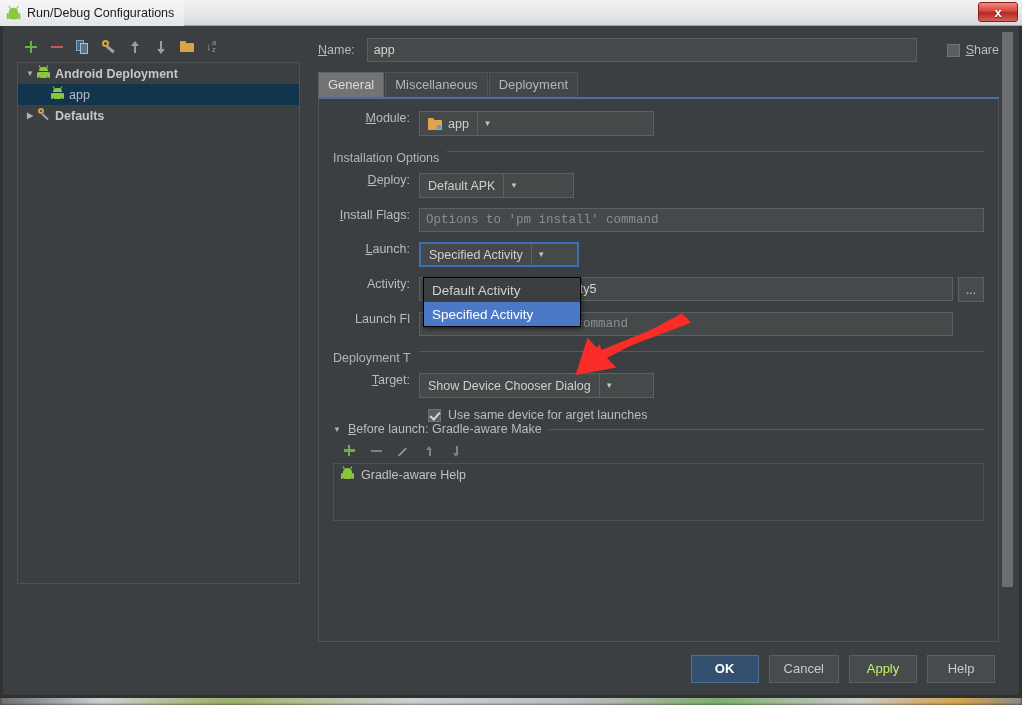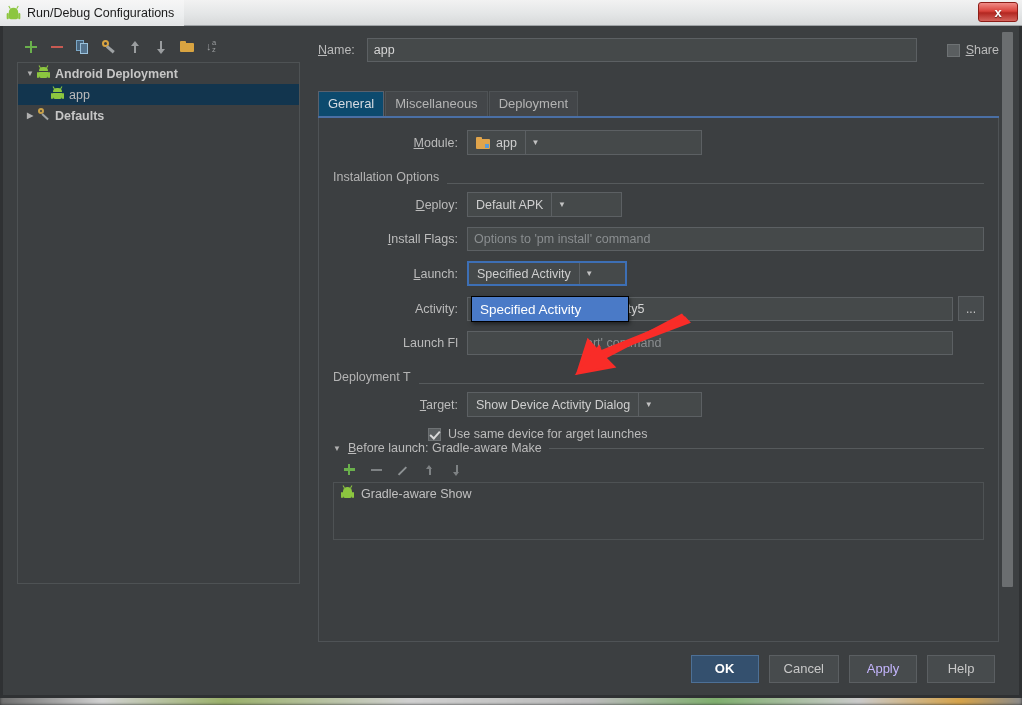--- a/index.html
+++ b/index.html
@@ -200,37 +200,36 @@
   .tabs { display: flex; align-items: flex-end; }
   .tab {
     font-size: 13px; color: #b4b4b4;
     padding: 4px 9px 5px 9px;
     background: #434649;
     border: 1px solid #4f5356; border-bottom: none;
     margin-right: 1px;
     cursor: pointer;
   }
   .tab.active {
-    background: #0c4a6e;
+    background: #737373;
     color: #d6dbe2;
     border-color: #59616e;
-    margin-top: 19px;
   }
   .tab-underline {
     height: 2px; background: #4a6fa5; width: 100%;
   }
   .tab-panel {
     border: 1px solid #4f5356; border-top: none;
     flex: 1;
     padding: 12px 14px 0 14px;
     position: relative;
     overflow: hidden;
   }
 
-  .field-row { display: flex; align-items: center; margin-bottom: 10px; margin-left: 48px; }
+  .field-row { display: flex; align-items: flex-start; margin-bottom: 10px; }
   .field-label {
     width: 86px; text-align: right; padding-right: 9px;
     color: #bbbbbb; font-size: 12.5px; flex: none;
   }
 
   .combo {
     height: 25px; display: flex;
     border: 1px solid #5c6063;
     background: #45494a;
     align-items: stretch;
@@ -262,27 +261,27 @@
   .folder-ic .f-t {
     position: absolute; left: 0; top: 0; width: 6px; height: 3px;
     background: #e0a44b; border-radius: 1px 1px 0 0;
   }
   .folder-ic .f-dot {
     position: absolute; right: 1px; bottom: 1px; width: 4px; height: 4px;
     background: #5b9bd5;
   }
 
   .section-hdr {
-    display: flex; align-items: flex-end; gap: 8px;
+    display: flex; align-items: flex-start; gap: 8px;
     margin: 15px 0 8px 0;
   }
   .section-hdr .st { color: #b4b4b4; font-size: 12.5px; white-space: nowrap; }
   .section-hdr .ln { flex: 1; height: 1px; background: #565a5c; }
 
-  .flags-input { flex: 1; }
+  .flags-input { flex: 1; font-family: Liberation Mono, monospace; }
   .activity-row .txt-input { flex: 1; }
   .ellipsis-btn {
     width: 26px; height: 25px; margin-left: 5px;
     border: 1px solid #5c6063; background: #474b4d;
     color: #c5c5c5; font-size: 12px;
     display: flex; align-items: center; justify-content: center;
     cursor: pointer; flex: none;
   }
 
   .checkline { display: flex; align-items: center; gap: 7px; margin-left: 95px; margin-top: 2px; }
@@ -354,21 +353,21 @@
     border: 1px solid #5b5f62;
     background: #474b4d;
     color: #c8c8c8; font-size: 13px;
     display: flex; align-items: center; justify-content: center;
     cursor: pointer;
     font-family: "Liberation Sans", sans-serif;
   }
   .btn.primary {
     background: #34506e; border-color: #4d7096; color: #ffffff; font-weight: bold;
   }
-  .btn.disabled { color: #c4b5fd; }
+  .btn.disabled { color: #bef264; }
 
   
   .ic-plus, .ic-minus { position: relative; width: 16px; height: 16px; }
   .ic-plus::before, .ic-plus::after {
     content:""; position:absolute; background:#6ab04c;
   }
   .ic-plus::before { left:7px; top:2px; width:2.4px; height:12px; }
   .ic-plus::after { left:2px; top:6.8px; width:12px; height:2.4px; }
   .ic-minus::before { content:""; position:absolute; left:2px; top:7px; width:12px; height:2.4px; background:#c85a52; }
   .ic-copy { position:relative; width:16px; height:16px; }
@@ -548,20 +547,21 @@
 
 
           <div class="field-row" style="position:relative;">
             <span class="field-label"><u>L</u>aunch:</span>
             <div class="combo launch focused">
               <span class="val">Specified Activity</span>
               <span class="arrow">▼</span>
             </div>
 
             <div class="dropdown">
+              <div class="dd-item">Default Activity</div>
               <div class="dd-item sel">Specified Activity</div>
             </div>
           </div>
 
           <div class="field-row activity-row">
             <span class="field-label">Activity:</span>
             <div class="txt-input" style="padding-left:130px;">Activity5</div>
             <div class="ellipsis-btn">...</div>
           </div>
 
@@ -571,21 +571,21 @@
           </div>
 
           <div class="section-hdr">
             <span class="st">Deployment T</span>
             <span class="ln"></span>
           </div>
 
           <div class="field-row">
             <span class="field-label"><u>T</u>arget:</span>
             <div class="combo target">
-              <span class="val">Show Device Activity Dialog</span>
+              <span class="val">Show Device Chooser Dialog</span>
               <span class="arrow">▼</span>
             </div>
           </div>
 
           <div class="checkline">
             <span class="cb checked"></span>
             <span class="lbl">Use same device for arget launches</span>
           </div>
 
           <div class="before-launch" style="margin-bottom:12px;">
@@ -607,21 +607,21 @@
               <span class="bl-down">
                   <span class="s"></span>
                   <span class="t"></span>
                 </span>
             </div>
             <div class="bl-list">
               <div class="bl-row">
                 <span class="tree-icon" style="width:14px;">
                   <span class="droid"><span class="ant-l"></span><span class="ant-r"></span><span class="head"></span><span class="body"></span><span class="arm-l"></span><span class="arm-r"></span></span>
                 </span>
-                <span>Gradle-aware Show</span>
+                <span>Gradle-aware Help</span>
               </div>
             </div>
           </div>
 
         </div>
 
         <div class="vscroll">
           <div class="thumb"></div>
         </div>
 

